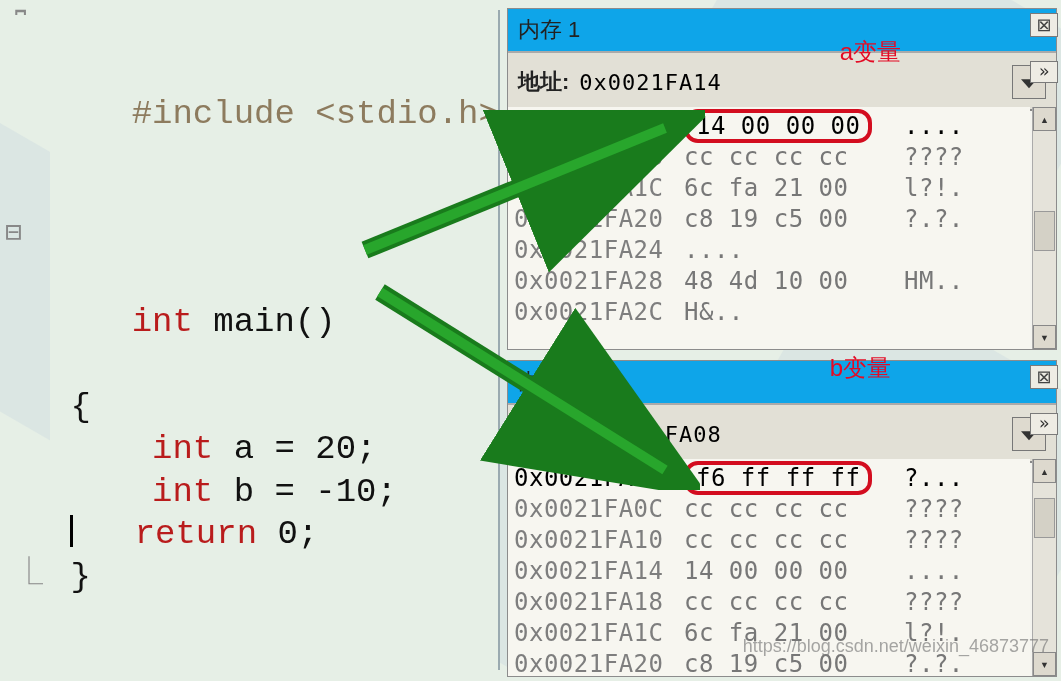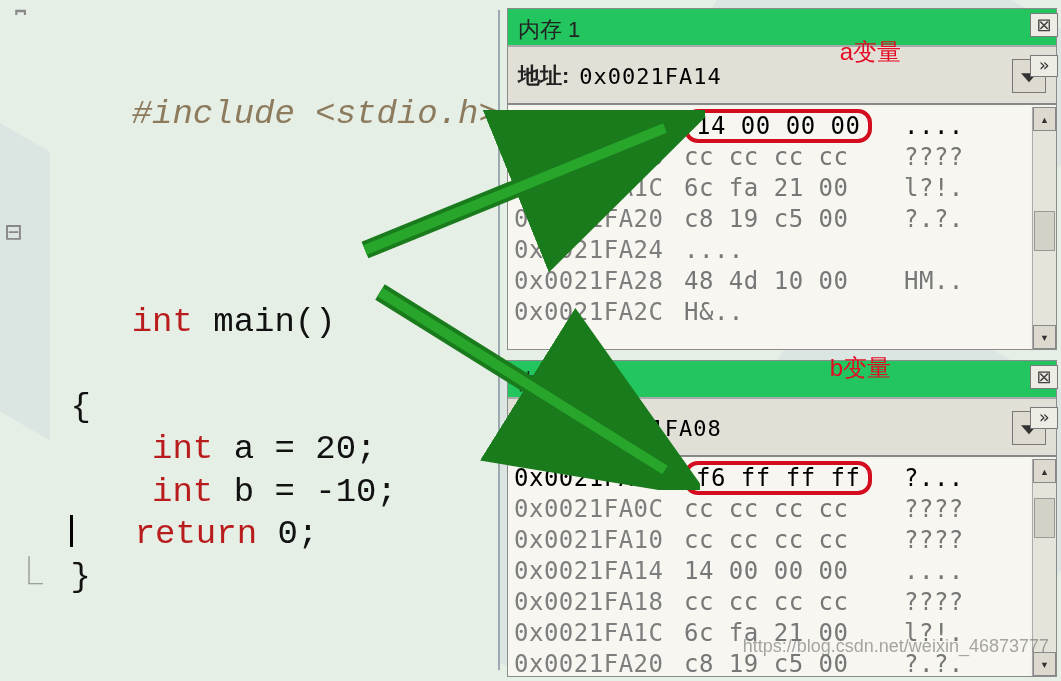--- a/index.html
+++ b/index.html
@@ -34,21 +34,21 @@
   }
   .code-line { white-space: pre; position: relative; }
   .gutter {
     position: absolute;
     left: -35px;
     top: 0;
     font-size: 28px;
     color: #888;
   }
   .kw-blue { color: #b91c1c; }
-  .inc-brown { color: #8d7b5e; font-style: italic; }
+  .inc-brown { color: #8d7b5e; }
   .text-cursor {
     display: inline-block;
     width: 3px;
     height: 32px;
     background: #000;
     vertical-align: -4px;
   }
 
   
   .mem-panel {
@@ -56,25 +56,25 @@
     right: 4px;
     width: 550px;
     background: #f4f4ef;
     border: 1px solid #8c8c8c;
     font-family: "Consolas", monospace;
   }
   .mem-panel.one { top: 8px; height: 342px; }
   .mem-panel.two { top: 360px; height: 317px; }
 
   .mem-title-bar {
-    background: #22c55e;
+    background: #0ea5e9;
     font-family: "Microsoft YaHei", sans-serif;
     font-size: 22px;
     color: #222;
-    padding: 6px 10px 0 10px;
+    padding: 6px 10px 6px 10px;
     border-bottom: 2px solid #aaa;
     position: relative;
   }
   .mem-close {
     position: absolute;
     right: -2px;
     top: 4px;
     width: 28px;
     height: 24px;
     border: 1px solid #7a7a7a;

